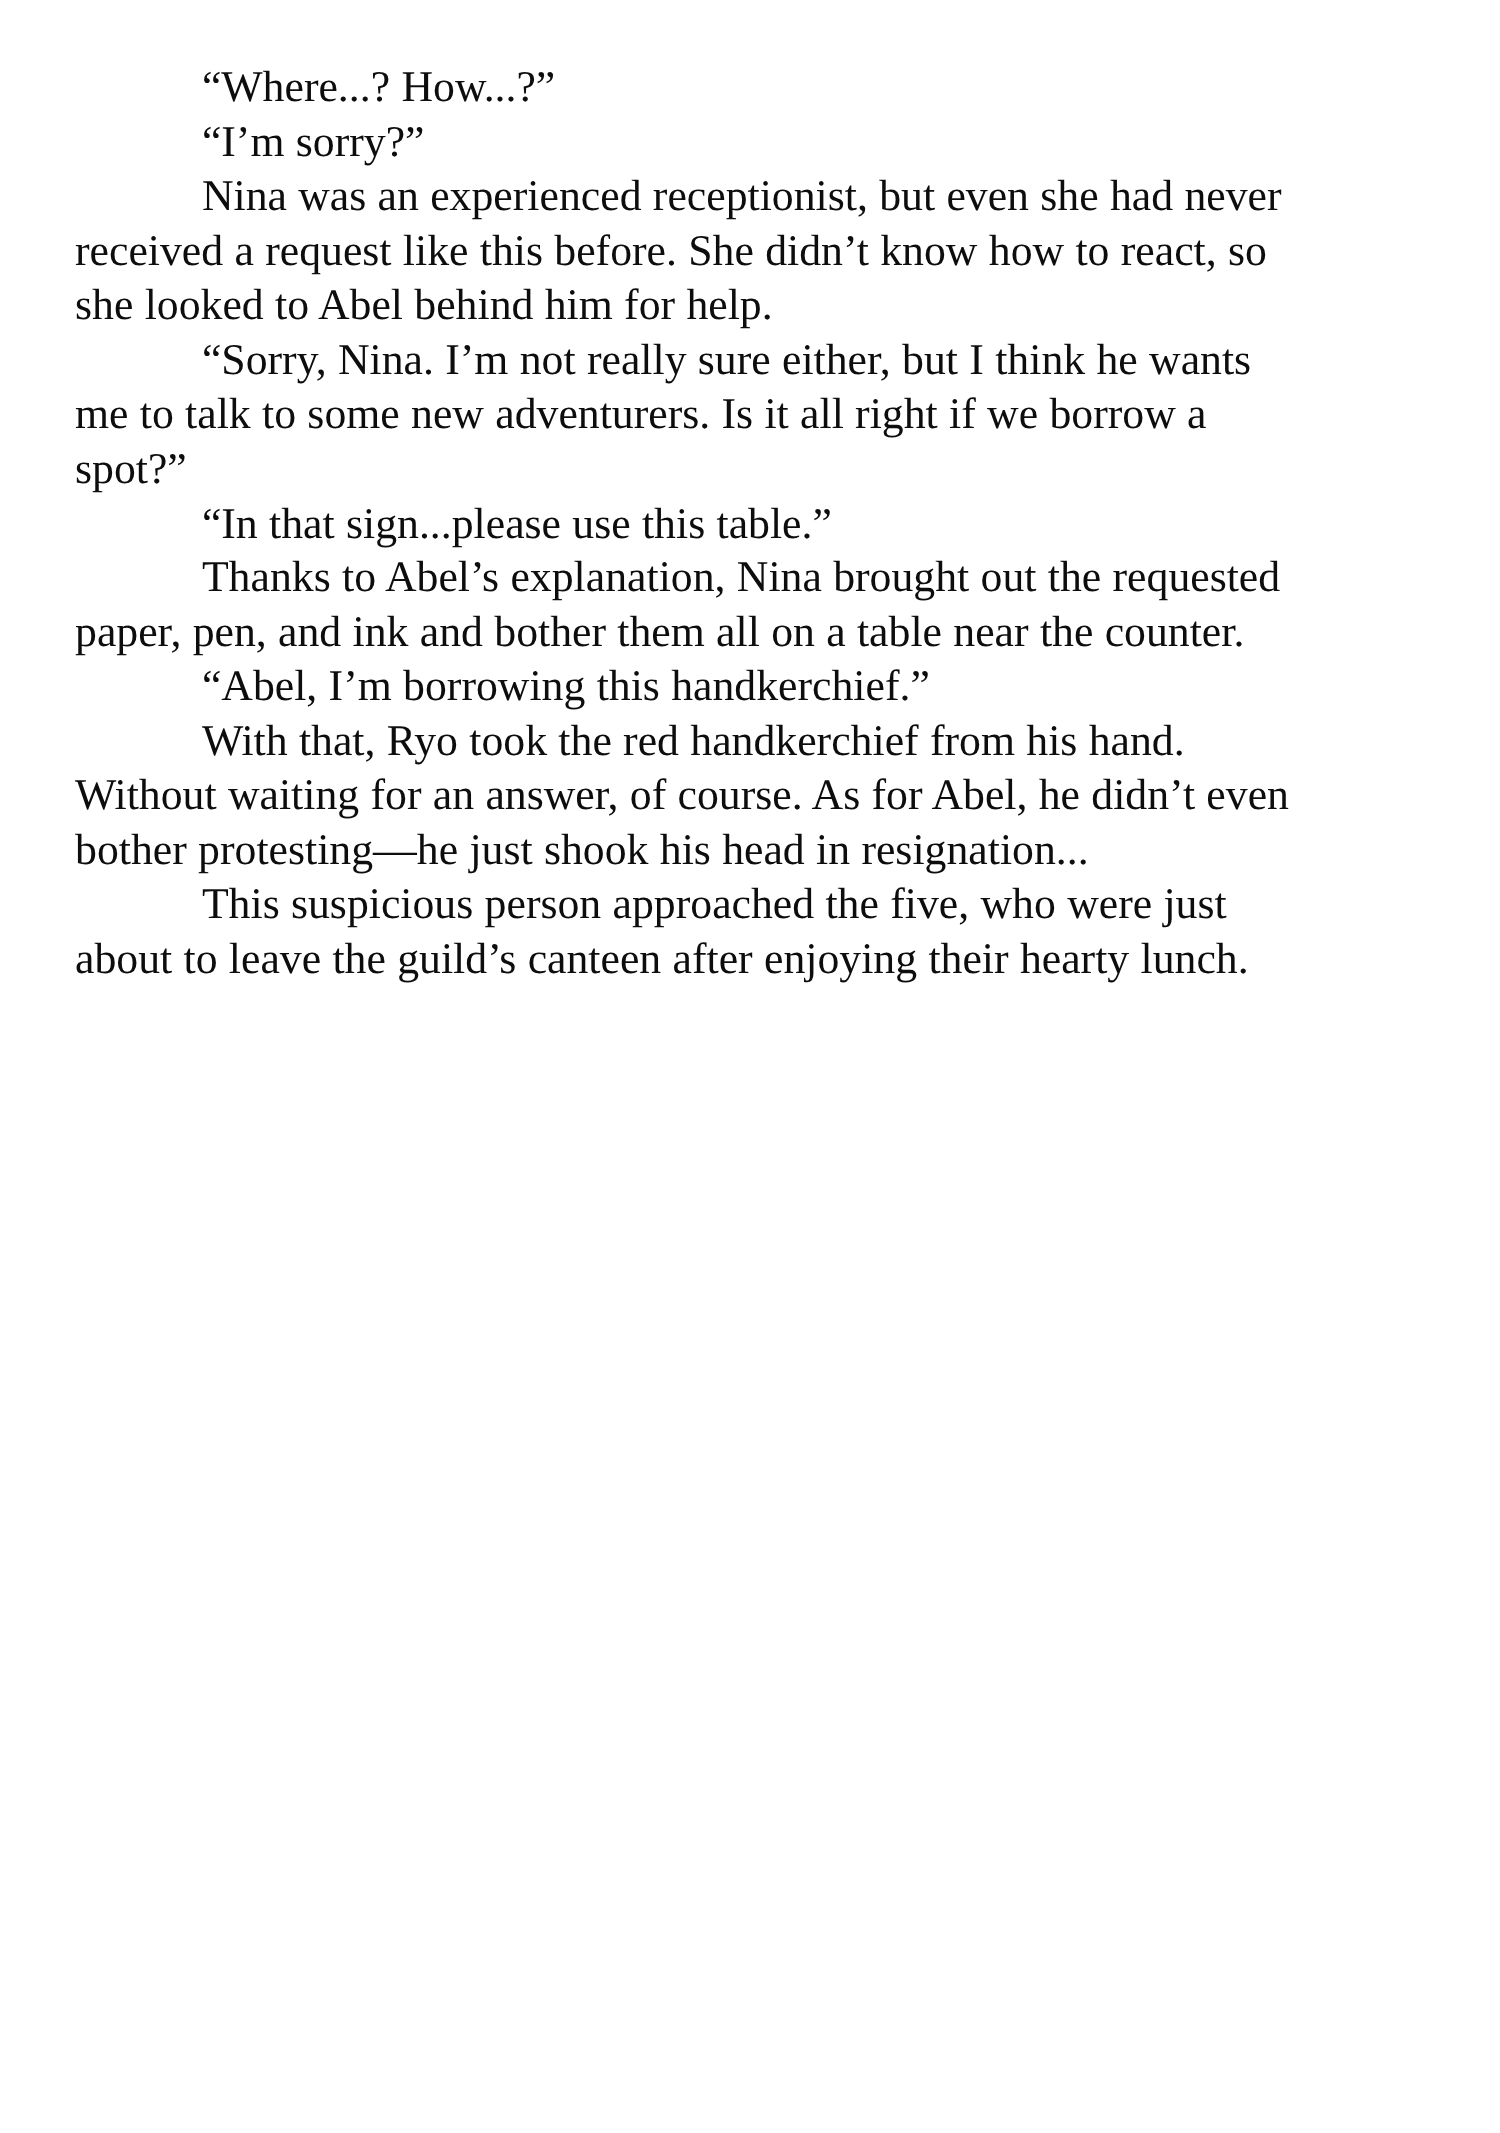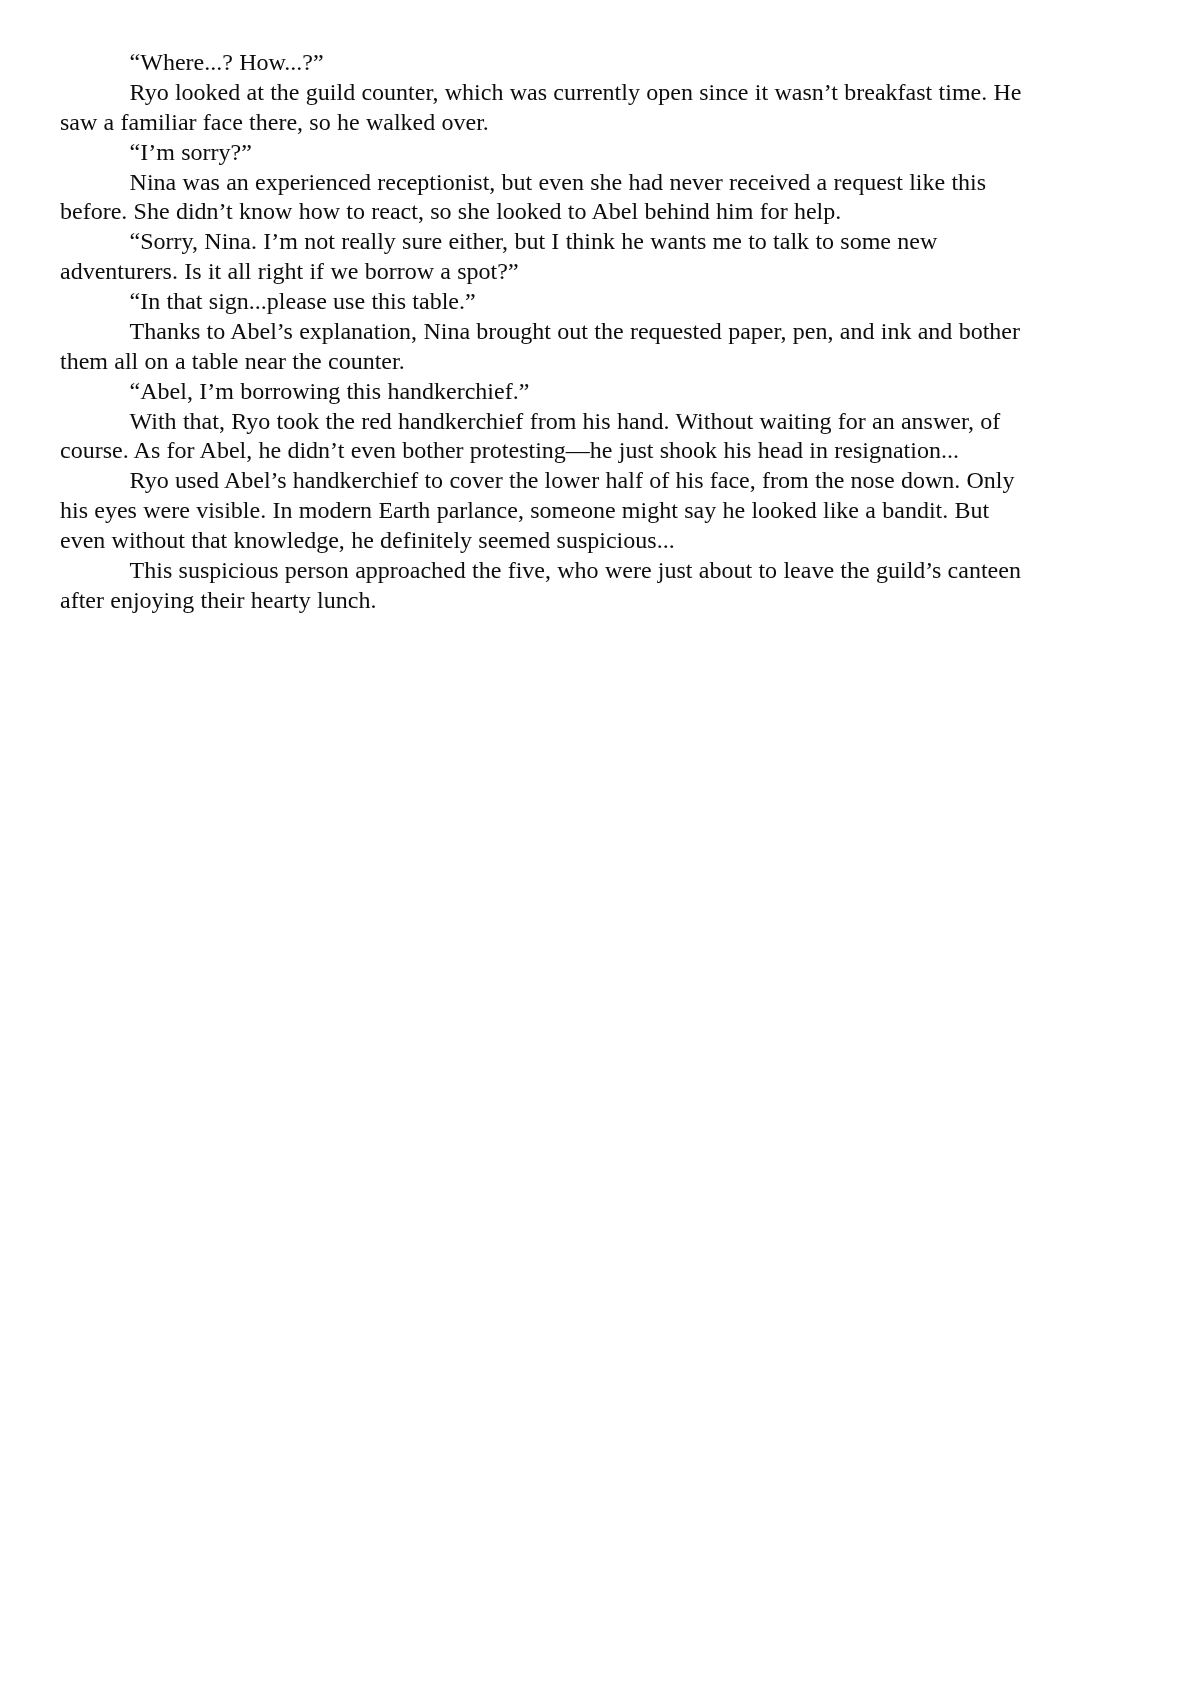--- a/index.html
+++ b/index.html
@@ -15,41 +15,39 @@
     overflow: hidden;
   }
   .page {
     box-sizing: border-box;
     width: 1200px;
     height: 1706px;
     padding: 48px 168px 40px 60px;
     background: #ffffff;
   }
   .body-text {
-    font-size: 24px;
+    font-size: 35px;
     line-height: 1.245;
     text-align: left;
     letter-spacing: 0.0px;
     word-spacing: 0.3px;
   }
   .body-text p {
     margin: 0;
     text-indent: 2.9em;
   }
 </style>
 </head>
 <body>
 
 <div class="page">
   <div class="body-text">
     <p>“Where...? How...?”</p>
-    <p>Ryo looked at the guild counter, which was currently open since it wasn’t breakfast time. He saw a familiar face there, so he walked over.</p>
     <p>“I’m sorry?”</p>
     <p>Nina was an experienced receptionist, but even she had never received a request like this before. She didn’t know how to react, so she looked to Abel behind him for help.</p>
     <p>“Sorry, Nina. I’m not really sure either, but I think he wants me to talk to some new adventurers. Is it all right if we borrow a spot?”</p>
     <p>“In that sign...please use this table.”</p>
     <p>Thanks to Abel’s explanation, Nina brought out the requested paper, pen, and ink and bother them all on a table near the counter.</p>
     <p>“Abel, I’m borrowing this handkerchief.”</p>
     <p>With that, Ryo took the red handkerchief from his hand. Without waiting for an answer, of course. As for Abel, he didn’t even bother protesting—he just shook his head in resignation...</p>
-    <p>Ryo used Abel’s handkerchief to cover the lower half of his face, from the nose down. Only his eyes were visible. In modern Earth parlance, someone might say he looked like a bandit. But even without that knowledge, he definitely seemed suspicious...</p>
     <p>This suspicious person approached the five, who were just about to leave the guild’s canteen after enjoying their hearty lunch.</p>
   </div>
 </div>
 
 </body></html>

